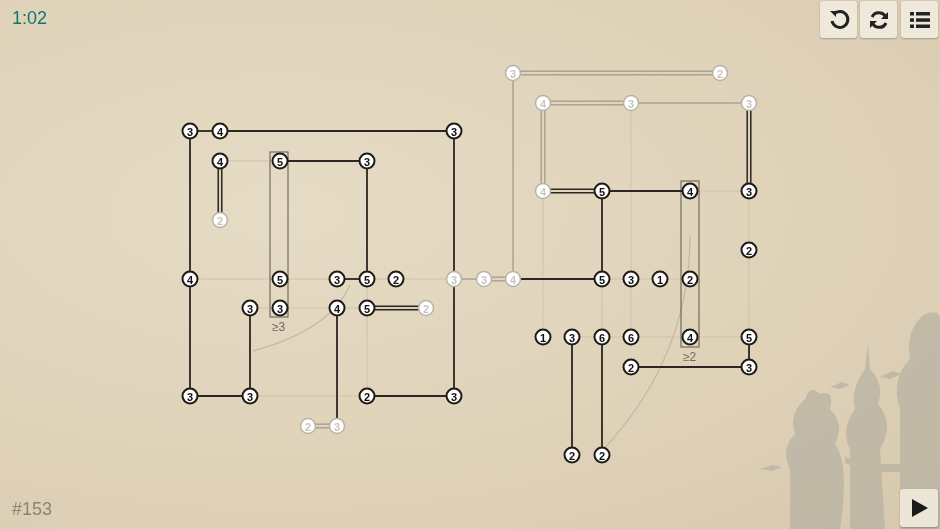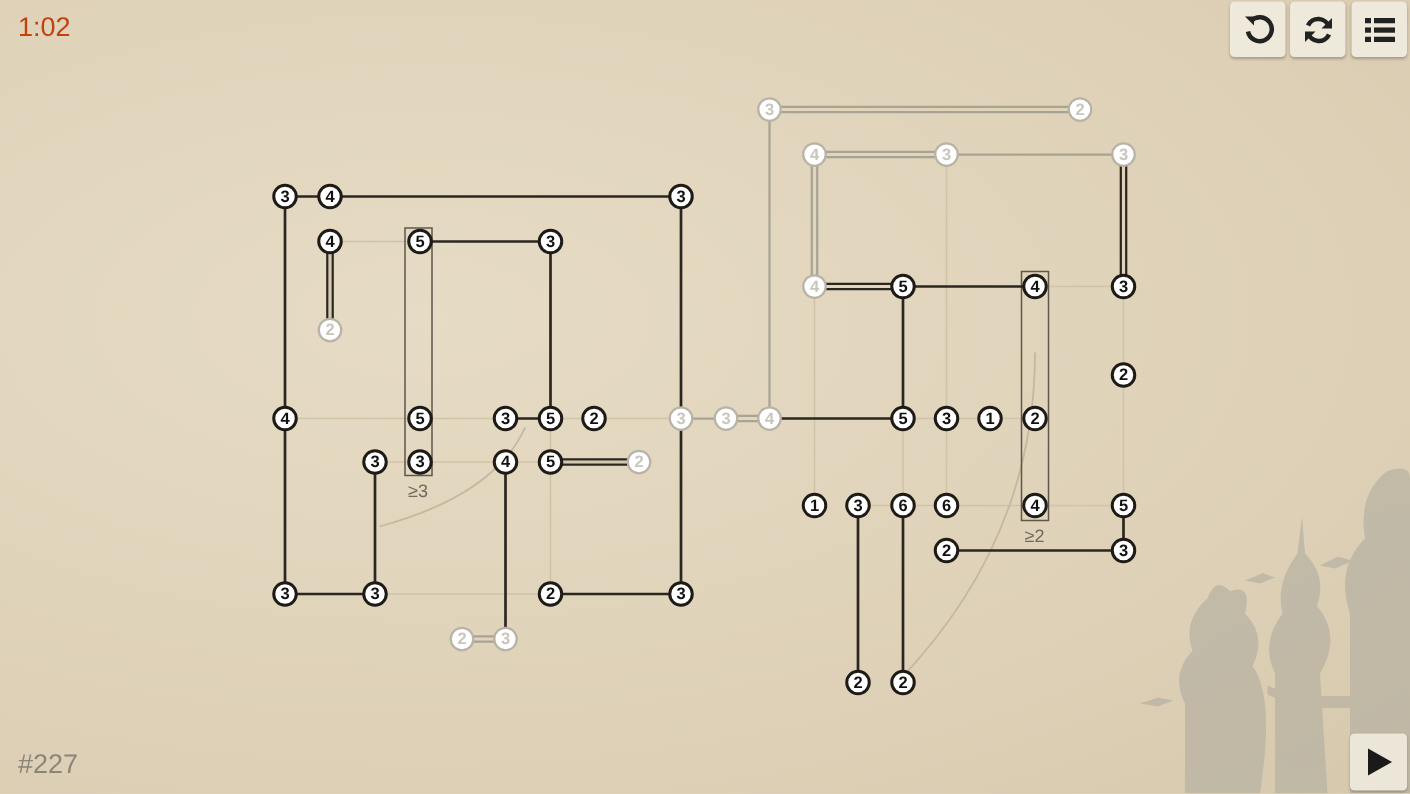--- a/index.html
+++ b/index.html
@@ -2,21 +2,21 @@
 <html><head>
 <meta charset="utf-8">
 <style>
   html, body { margin: 0; padding: 0; }
   body {
     width: 940px; height: 529px; overflow: hidden; position: relative;
     background: #e2d6bf;
     background-image: radial-gradient(ellipse at 30% 40%, #e6dbc5 0%, #ddd0b6 70%, #d6c8ac 100%);
     font-family: "Liberation Sans", sans-serif;
   }
-  .timer { position: absolute; left: 12px; top: 8px; font-size: 18px; color: #c2410c; }
+  .timer { position: absolute; left: 12px; top: 8px; font-size: 18px; color: #0f766e; }
   .level { position: absolute; left: 12px; top: 499px; font-size: 18px; color: #8a8578; }
   .tb { position: absolute; top: 1px; width: 37px; height: 37px; background: #efe9dc; border-radius: 3px;
         box-shadow: 0 1px 2px rgba(0,0,0,0.25); display: flex; align-items: center; justify-content: center; cursor: pointer; }
   .tb svg { width: 24px; height: 24px; }
   .scenery { position: absolute; right: 0; bottom: 0; width: 190px; height: 230px; pointer-events: none; }
   .play { position: absolute; left: 900px; top: 489px; width: 38px; height: 38px; background: #ece6d8; border-radius: 3px;
           box-shadow: 0 1px 2px rgba(0,0,0,0.25); display: flex; align-items: center; justify-content: center; cursor: pointer; }
   #board { position: absolute; left: 0; top: 0; }
   .node-text { font-family: "Liberation Sans", sans-serif; font-weight: bold; font-size: 11px; text-anchor: middle; dominant-baseline: central; }
   .region-label { position: absolute; font-size: 12px; color: #6f6a5e; }
@@ -322,19 +322,19 @@
     </g>
     <g>
       <circle cx="602" cy="455" r="7.5" fill="#ffffff" stroke="#1e1a16" stroke-width="2"></circle>
       <text x="602" y="455.5" class="node-text" fill="#111">2</text>
     </g>
   </svg>
 
 <div class="region-label" style="left:272px; top:320px">≥3</div>
 <div class="region-label" style="left:683px; top:350px">≥2</div>
 
-<div class="level">#227</div>
+<div class="level">#153</div>
 
 <div class="play">
   <svg width="20" height="20" viewBox="0 0 20 20">
       <path d="M3 1 L19 10 L3 19 Z" fill="#1a1a1a"></path>
     </svg>
 </div>
 
 </body></html>

